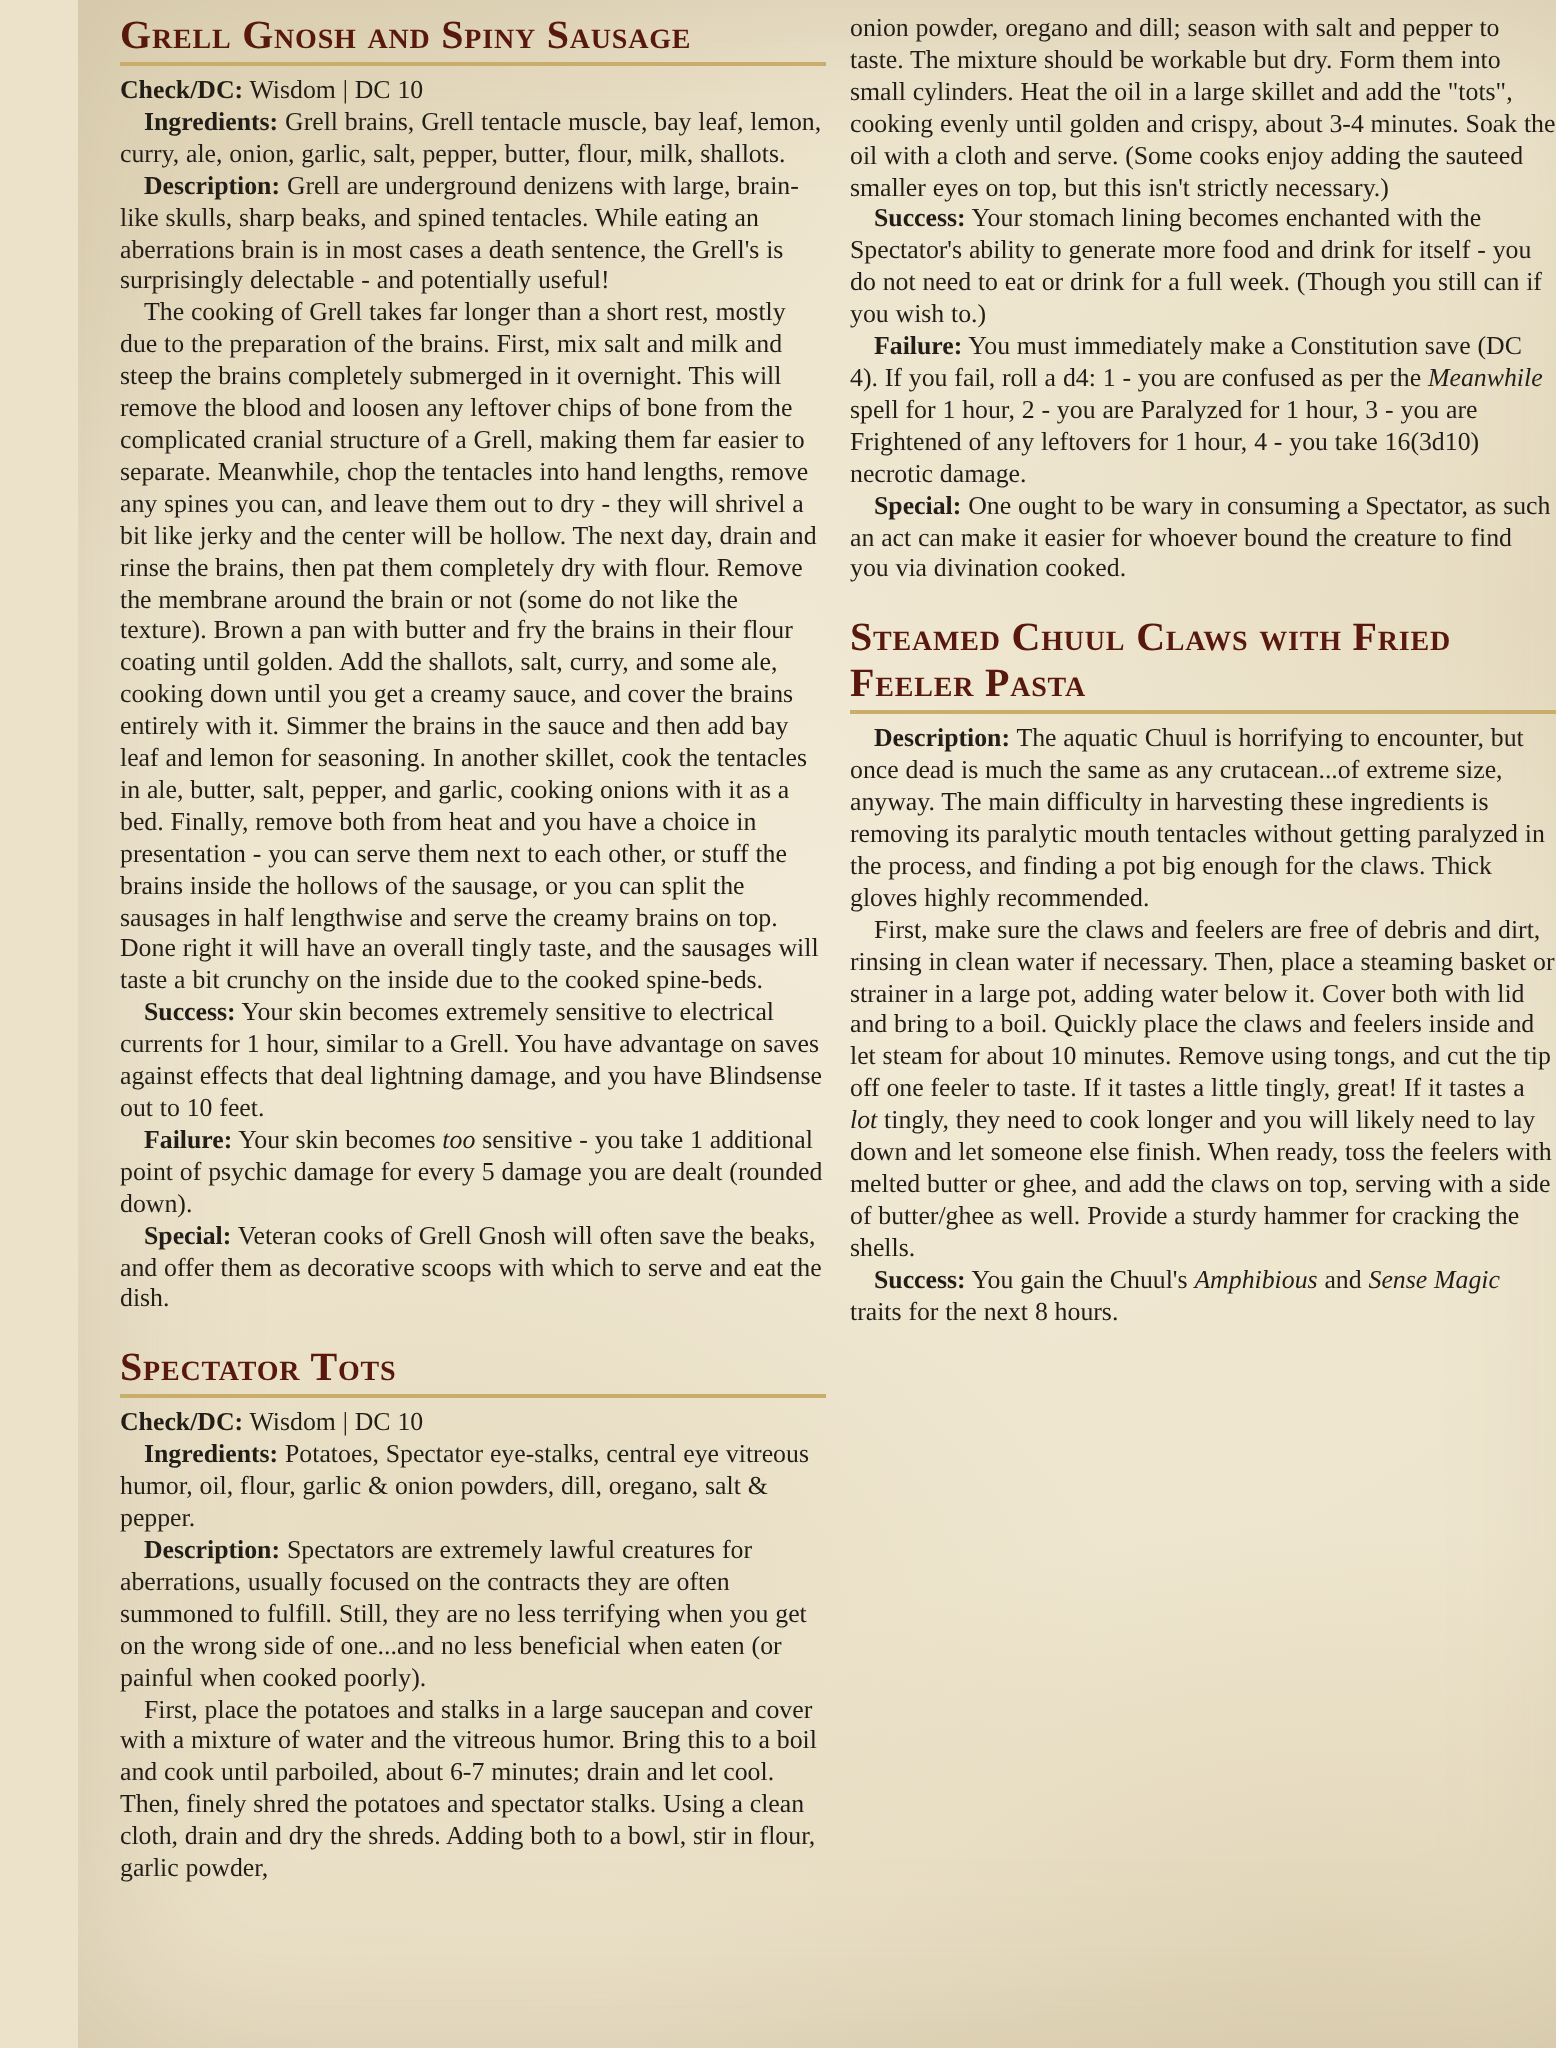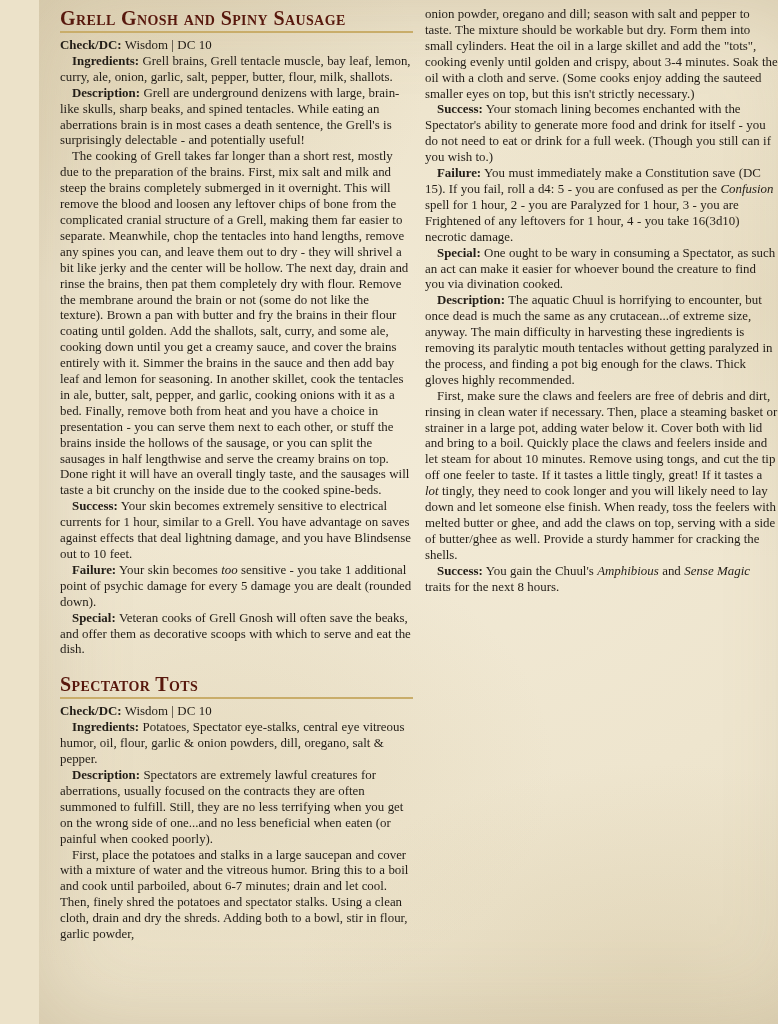--- a/index.html
+++ b/index.html
@@ -74,19 +74,20 @@
       <p class="indent"><b>Special:</b><span> Veteran cooks of Grell Gnosh will often save the beaks, and offer them as decorative scoops with which to serve and eat the dish.</span></p>
       <h2>Spectator Tots</h2>
       <p><b>Check/DC:</b><span> Wisdom | DC 10</span></p>
       <p class="indent"><b>Ingredients:</b><span> Potatoes, Spectator eye-stalks, central eye vitreous humor, oil, flour, garlic &amp; onion powders, dill, oregano, salt &amp; pepper.</span></p>
       <p class="indent"><b>Description:</b><span> Spectators are extremely lawful creatures for aberrations, usually focused on the contracts they are often summoned to fulfill. Still, they are no less terrifying when you get on the wrong side of one...and no less beneficial when eaten (or painful when cooked poorly).</span></p>
       <p class="indent"><span>First, place the potatoes and stalks in a large saucepan and cover with a mixture of water and the vitreous humor. Bring this to a boil and cook until parboiled, about 6-7 minutes; drain and let cool. Then, finely shred the potatoes and spectator stalks. Using a clean cloth, drain and dry the shreds. Adding both to a bowl, stir in flour, garlic powder,</span></p>
     </div>
   <div class="col">
       <p><span>onion powder, oregano and dill; season with salt and pepper to taste. The mixture should be workable but dry. Form them into small cylinders. Heat the oil in a large skillet and add the "tots", cooking evenly until golden and crispy, about 3-4 minutes. Soak the oil with a cloth and serve. (Some cooks enjoy adding the sauteed smaller eyes on top, but this isn't strictly necessary.)</span></p>
       <p class="indent"><b>Success:</b><span> Your stomach lining becomes enchanted with the Spectator's ability to generate more food and drink for itself - you do not need to eat or drink for a full week. (Though you still can if you wish to.)</span></p>
-      <p class="indent"><b>Failure:</b><span> You must immediately make a Constitution save (DC 15). If you fail, roll a d4: 5 - you are confused as per the </span><i>Confusion</i><span> spell for 1 hour, 2 - you are Paralyzed for 1 hour, 3 - you are Frightened of any leftovers for 1 hour, 4 - you take 16(3d10) necrotic damage.</span></p>
+      <p class="indent"><b>Failure:</b><span> You must immediately make a Constitution save (DC 4). If you fail, roll a d4: 1 - you are confused as per the </span><i>Meanwhile</i><span> spell for 1 hour, 2 - you are Paralyzed for 1 hour, 3 - you are Frightened of any leftovers for 1 hour, 4 - you take 16(3d10) necrotic damage.</span></p>
       <p class="indent"><b>Special:</b><span> One ought to be wary in consuming a Spectator, as such an act can make it easier for whoever bound the creature to find you via divination cooked.</span></p>
+      <h2>Steamed Chuul Claws with Fried Feeler Pasta</h2>
       <p class="indent"><b>Description:</b><span> The aquatic Chuul is horrifying to encounter, but once dead is much the same as any crutacean...of extreme size, anyway. The main difficulty in harvesting these ingredients is removing its paralytic mouth tentacles without getting paralyzed in the process, and finding a pot big enough for the claws. Thick gloves highly recommended.</span></p>
       <p class="indent"><span>First, make sure the claws and feelers are free of debris and dirt, rinsing in clean water if necessary. Then, place a steaming basket or strainer in a large pot, adding water below it. Cover both with lid and bring to a boil. Quickly place the claws and feelers inside and let steam for about 10 minutes. Remove using tongs, and cut the tip off one feeler to taste. If it tastes a little tingly, great! If it tastes a </span><i>lot</i><span> tingly, they need to cook longer and you will likely need to lay down and let someone else finish. When ready, toss the feelers with melted butter or ghee, and add the claws on top, serving with a side of butter/ghee as well. Provide a sturdy hammer for cracking the shells.</span></p>
       <p class="indent"><b>Success:</b><span> You gain the Chuul's </span><i>Amphibious</i><span> and </span><i>Sense Magic</i><span> traits for the next 8 hours.</span></p>
     </div>
 </div>
 
 </body></html>

